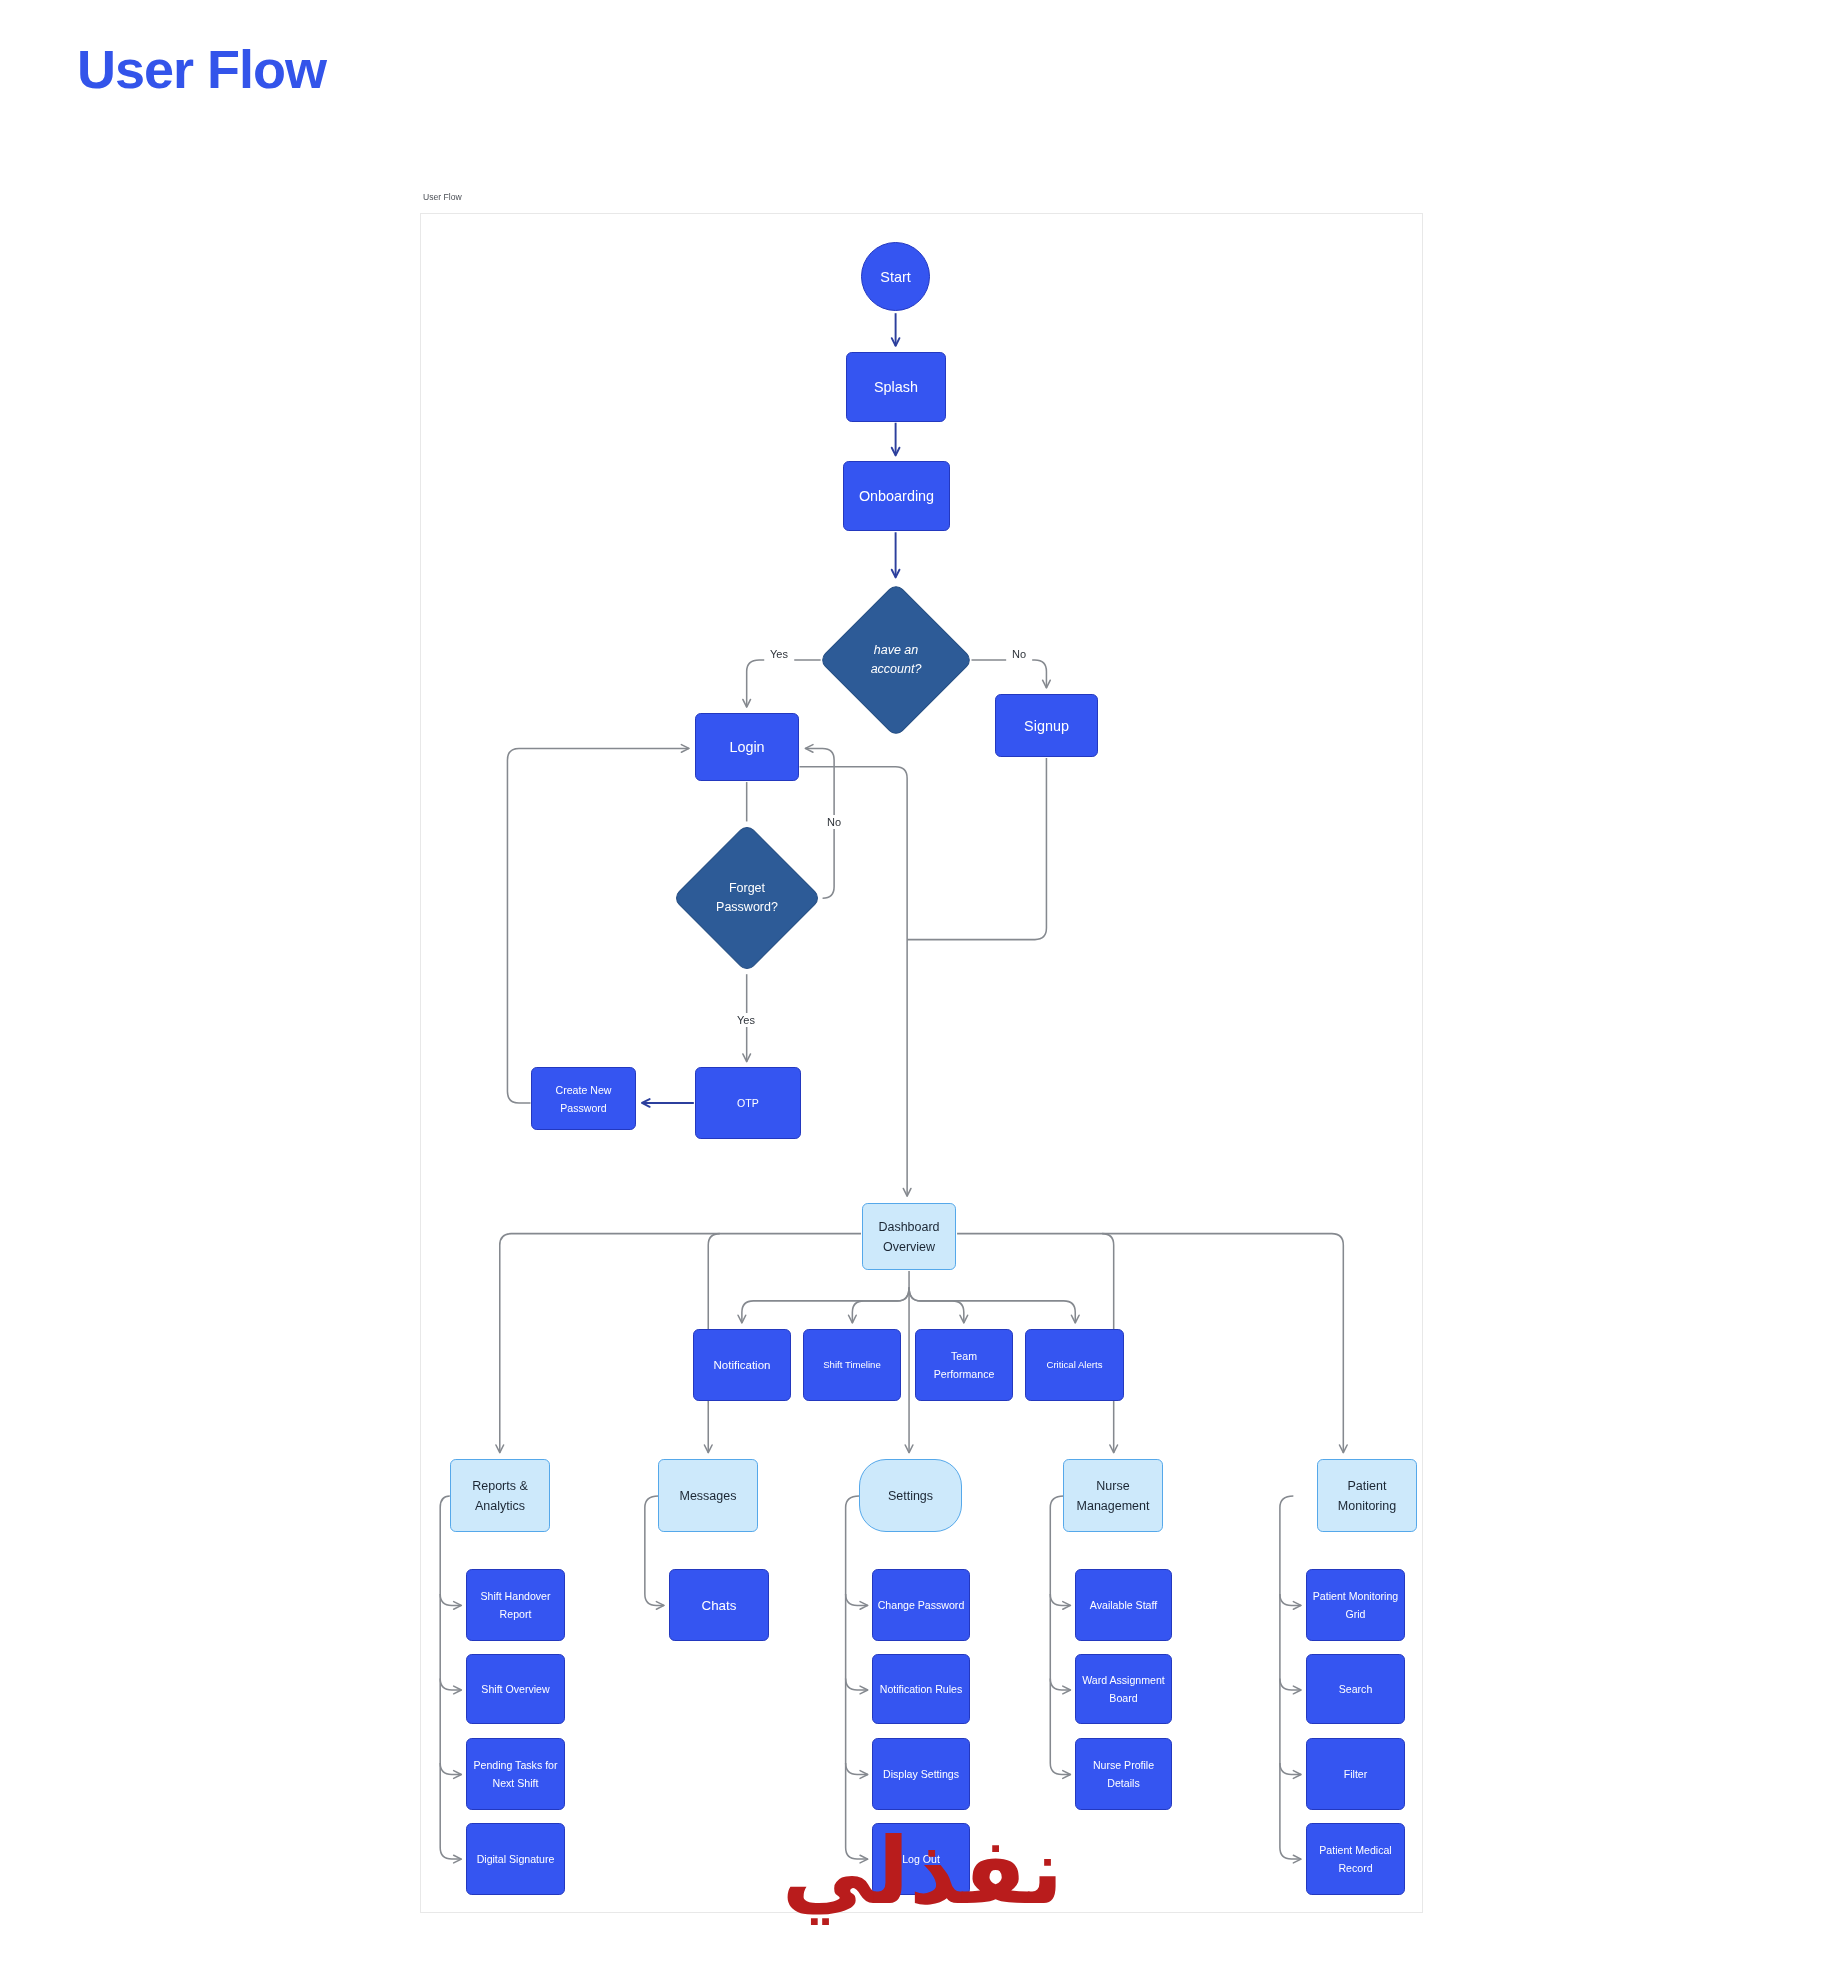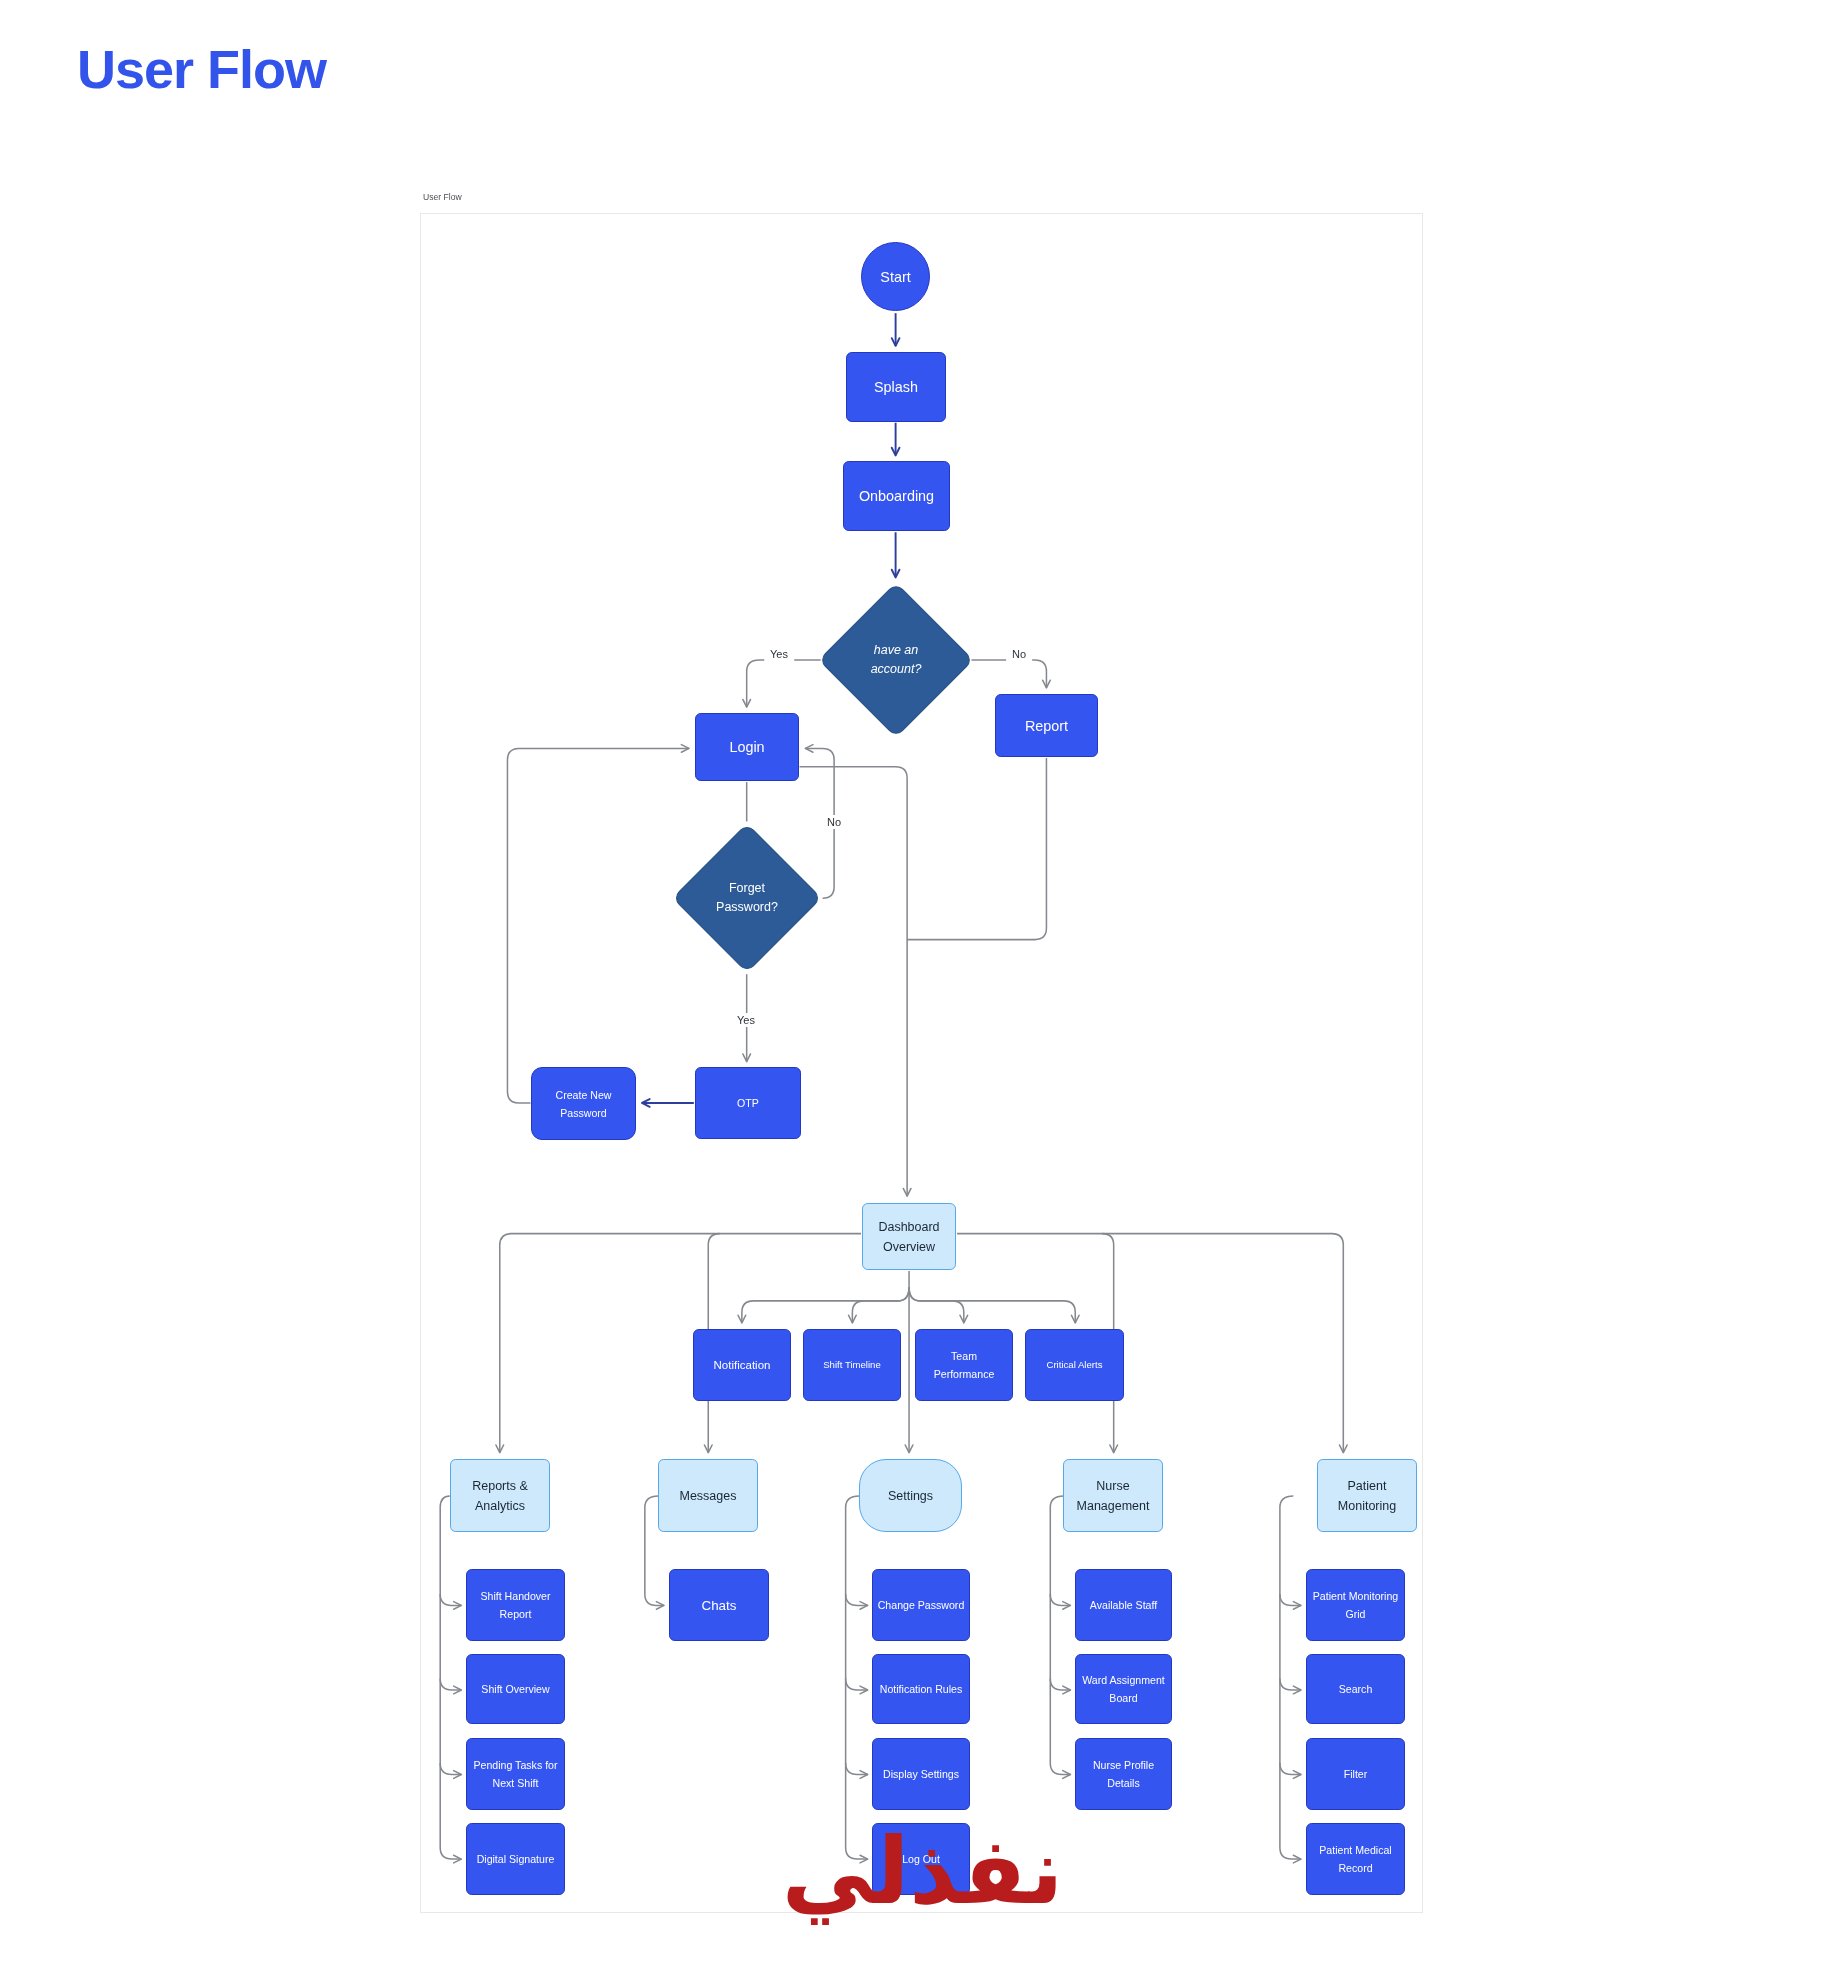--- a/index.html
+++ b/index.html
@@ -106,29 +106,29 @@
   <div class="node blue circle f15" style="left:861px;top:242px;width:69px;height:69px;">Start</div>
   <div class="node blue f15" style="left:846px;top:352px;width:100px;height:70px;">Splash</div>
   <div class="node blue f15" style="left:843px;top:461px;width:107px;height:70px;">Onboarding</div>
 
   <div class="diamond" style="left:819px;top:583px;width:154px;height:154px;">
     <div class="shape" style="left:22px;top:22px;width:110px;height:110px;"></div>
     <div class="dlabel" style="padding:0 31px;font-style:italic;">have an account?</div>
   </div>
 
   <div class="node blue f15" style="left:695px;top:713px;width:104px;height:68px;">Login</div>
-  <div class="node blue f15" style="left:995px;top:694px;width:103px;height:63px;">Report</div>
+  <div class="node blue f15" style="left:995px;top:694px;width:103px;height:63px;">Signup</div>
 
   <div class="diamond" style="left:672px;top:823px;width:150px;height:150px;">
     <div class="shape" style="left:22px;top:22px;width:106px;height:106px;"></div>
     <div class="dlabel" style="padding:0 29px;">Forget Password?</div>
   </div>
 
   <div class="node blue f11" style="left:695px;top:1067px;width:106px;height:72px;">OTP</div>
-  <div class="node blue f11" style="left:531px;top:1067px;width:105px;height:73px;border-radius:11px;">Create New Password</div>
+  <div class="node blue f11" style="left:531px;top:1067px;width:105px;height:63px;">Create New Password</div>
 
   <div class="node light f13" style="left:862px;top:1203px;width:94px;height:67px;">Dashboard Overview</div>
 
   <div class="node blue f12" style="left:693px;top:1329px;width:98px;height:72px;">Notification</div>
   <div class="node blue f10" style="left:803px;top:1329px;width:98px;height:72px;">Shift Timeline</div>
   <div class="node blue f11" style="left:915px;top:1329px;width:98px;height:72px;">Team Performance</div>
   <div class="node blue f10" style="left:1025px;top:1329px;width:99px;height:72px;">Critical Alerts</div>
 
   <div class="node light f13" style="left:450px;top:1459px;width:100px;height:73px;">Reports &amp; Analytics</div>
   <div class="node light f13" style="left:658px;top:1459px;width:100px;height:73px;">Messages</div>

